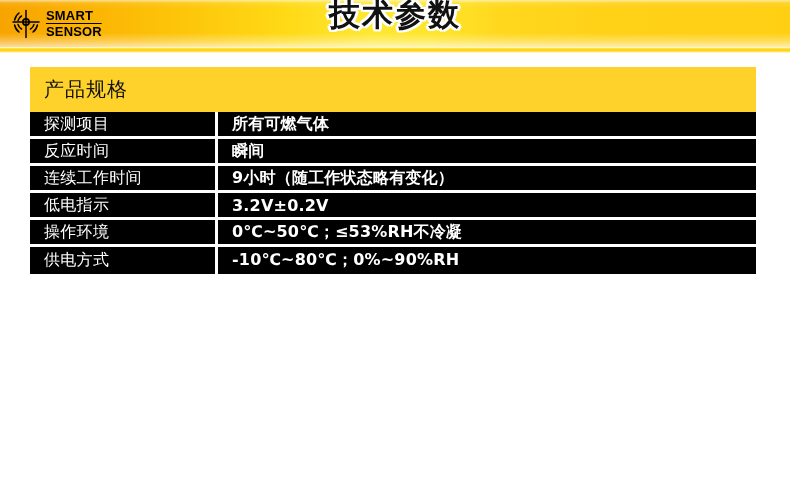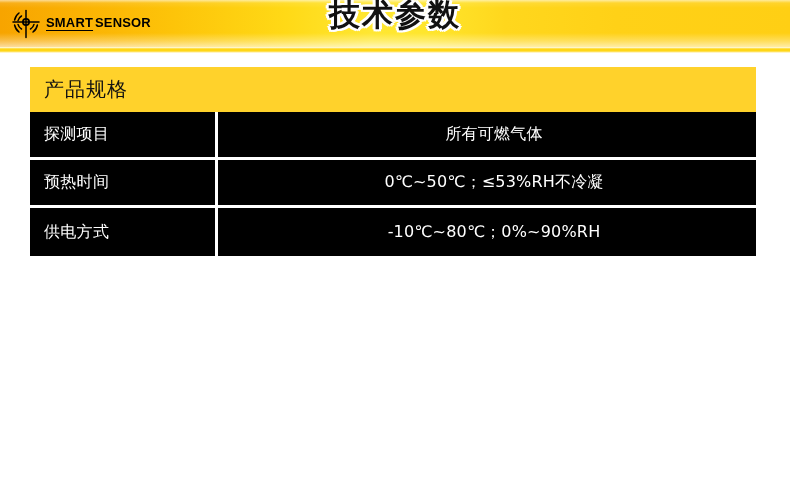--- a/index.html
+++ b/index.html
@@ -61,21 +61,21 @@
     left: 10px;
     top: 7px;
     height: 33px;
     display: flex;
     align-items: center;
     gap: 4px;
   }
   .logo-icon { width: 32px; height: 30px; display: block; }
   .logo-text {
     display: flex;
-    flex-direction: row;
+    flex-direction: column;
     justify-content: center;
     line-height: 1.0;
   }
   .logo-word {
     font-family: "Liberation Sans", sans-serif;
     font-weight: bold;
     font-size: 13.5px;
     letter-spacing: 0.2px;
     color: #000000;
     font-stretch: condensed;
@@ -135,41 +135,40 @@
     letter-spacing: 1px;
   }
 
   .spec-table {
     width: 100%;
     border-collapse: separate;
     border-spacing: 0;
     background: #ffffff;
     table-layout: fixed;
   }
-  .spec-table tr { height: 48px; border-radius: 18px; }
+  .spec-table tr { height: 27px; border-radius: 18px; }
   .spec-table td {
     background: #000000;
     color: #ffffff;
     font-family: "DejaVu Sans", sans-serif;
     font-size: 16px;
     vertical-align: middle;
     border-bottom: 3px solid #ffffff;
     padding: 0 0 0 14px;
     letter-spacing: 0.3px;
   }
   .spec-table tr:last-child td { border-bottom: none; }
   .spec-table td.col-label {
     width: 188px;
     border-right: 3px solid #ffffff;
     font-weight: normal;
   }
   .spec-table td.col-value {
-    font-weight: normal;
+    font-weight: bold;
     letter-spacing: 0.2px;
-    text-align: center;
   }
 </style>
 </head>
 <body>
 
 <div id="page">
 
   <div class="banner">
     <div class="banner-title">技术参数</div>
 
@@ -206,21 +205,33 @@
     <div class="spec-header">
       <span class="spec-header-text">产品规格</span>
     </div>
     <table class="spec-table">
       <tbody>
         <tr>
           <td class="col-label">探测项目</td>
           <td class="col-value">所有可燃气体</td>
         </tr>
         <tr>
-          <td class="col-label">预热时间</td>
+          <td class="col-label">反应时间</td>
+          <td class="col-value">瞬间</td>
+        </tr>
+        <tr>
+          <td class="col-label">连续工作时间</td>
+          <td class="col-value">9小时（随工作状态略有变化）</td>
+        </tr>
+        <tr>
+          <td class="col-label">低电指示</td>
+          <td class="col-value">3.2V±0.2V</td>
+        </tr>
+        <tr>
+          <td class="col-label">操作环境</td>
           <td class="col-value">0℃~50℃；≤53%RH不冷凝</td>
         </tr>
         <tr>
           <td class="col-label">供电方式</td>
           <td class="col-value">-10℃~80℃；0%~90%RH</td>
         </tr>
       </tbody>
     </table>
   </div>
 

